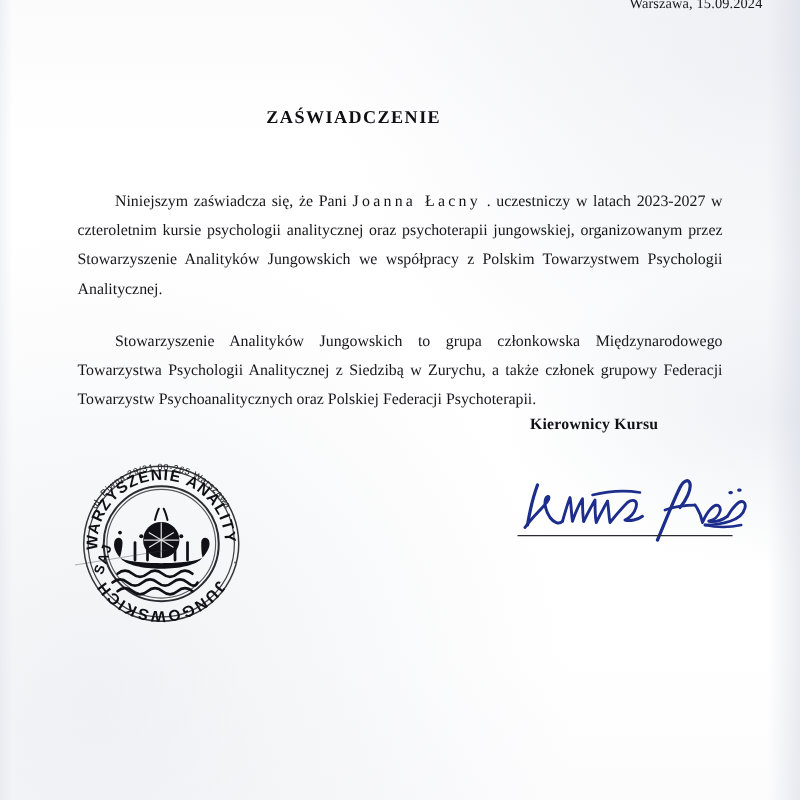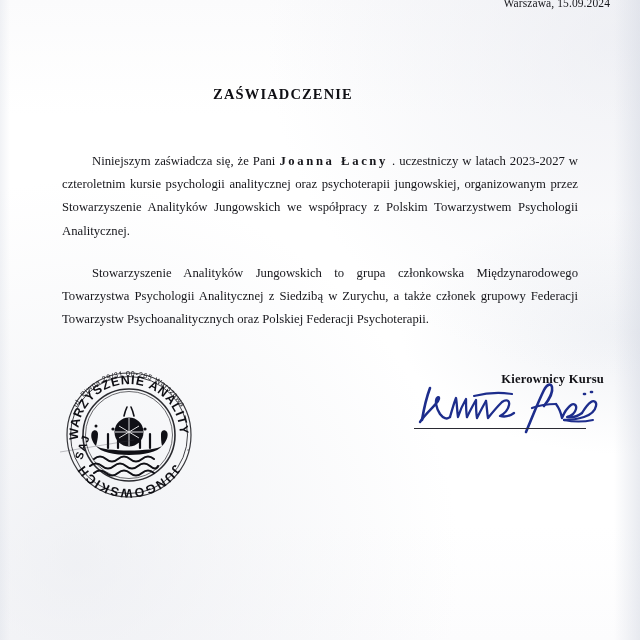--- a/index.html
+++ b/index.html
@@ -93,31 +93,31 @@
   }
   .para + .para {
     margin-top: 19px;
   }
   .para .indent {
     display: inline-block;
     width: 30px;
   }
   .b { font-weight: normal; }
   .name-spaced {
-    font-weight: bold;
+    font-weight: normal;
     letter-spacing: 2.6px;
   }
 
   
   .sig-block {
     position: absolute;
     left: 424px;
-    top: 372px;
+    top: 332px;
     width: 180px;
-    text-align: right;
+    text-align: left;
   }
   .sig-title {
     font-weight: bold;
     font-size: 12.6px;
     letter-spacing: 0.2px;
     color: #111116;
   }
   .sig-ink {
     position: absolute;
     left: 414px;

